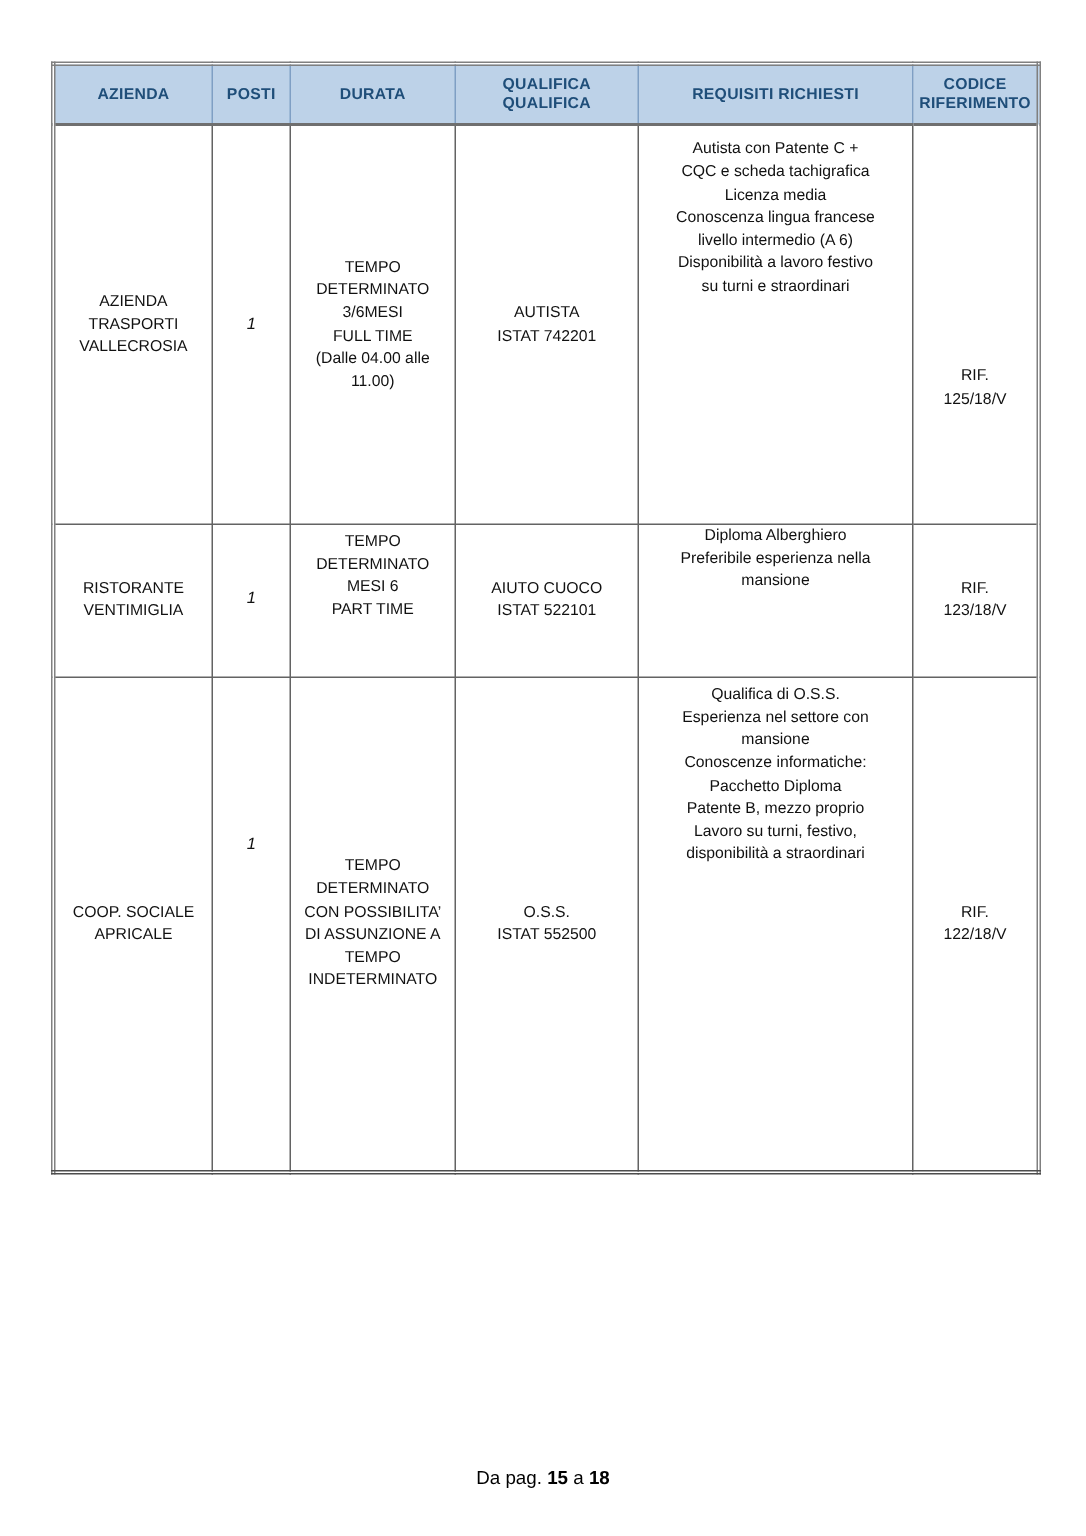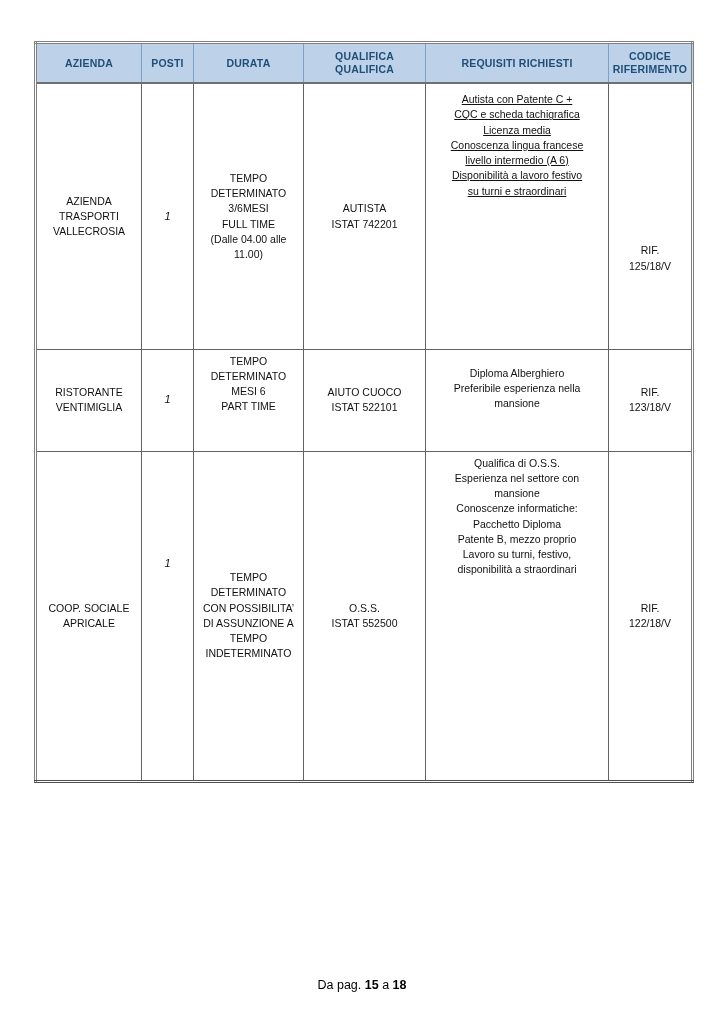--- a/index.html
+++ b/index.html
@@ -169,21 +169,21 @@
             <span class="ln">(Dalle 04.00 alle</span>
             <span class="ln">11.00)</span>
           </td>
 
           <td class="va-mid">
             <span class="ln">AUTISTA</span>
             <span class="sp-sm"></span>
             <span class="ln">ISTAT 742201</span>
           </td>
 
-          <td class="va-top" style="padding-top:8px;text-decoration:underline;">
+          <td class="va-top" style="padding-top:8px;">
             <span class="ln">Autista  con  Patente C  +</span>
             <span class="ln">CQC e scheda tachigrafica</span>
             <span class="sp-xl"></span>
             <span class="ln">Licenza media</span>
             <span class="sp-xl"></span>
             <span class="ln">Conoscenza lingua  francese</span>
             <span class="ln">livello intermedio  (A 6)</span>
             <span class="sp-xl"></span>
             <span class="ln">Disponibilità a lavoro festivo</span>
             <span class="ln">su turni e straordinari</span>
@@ -214,21 +214,21 @@
             <span class="sp-sm"></span>
             <span class="ln">PART TIME</span>
           </td>
 
           <td class="va-mid">
             <span class="ln">AIUTO CUOCO</span>
             <span class="sp-md"></span>
             <span class="ln">ISTAT 522101</span>
           </td>
 
-          <td class="va-top" style="padding-top:16px;">
+          <td class="va-top" style="padding-top:0;">
             <span class="ln">Diploma Alberghiero</span>
             <span class="sp-lg"></span>
             <span class="ln">Preferibile esperienza nella</span>
             <span class="ln">mansione</span>
           </td>
 
           <td class="va-mid">
             <span class="ln">RIF.</span>
             <span class="sp-md"></span>
             <span class="ln">123/18/V</span>

